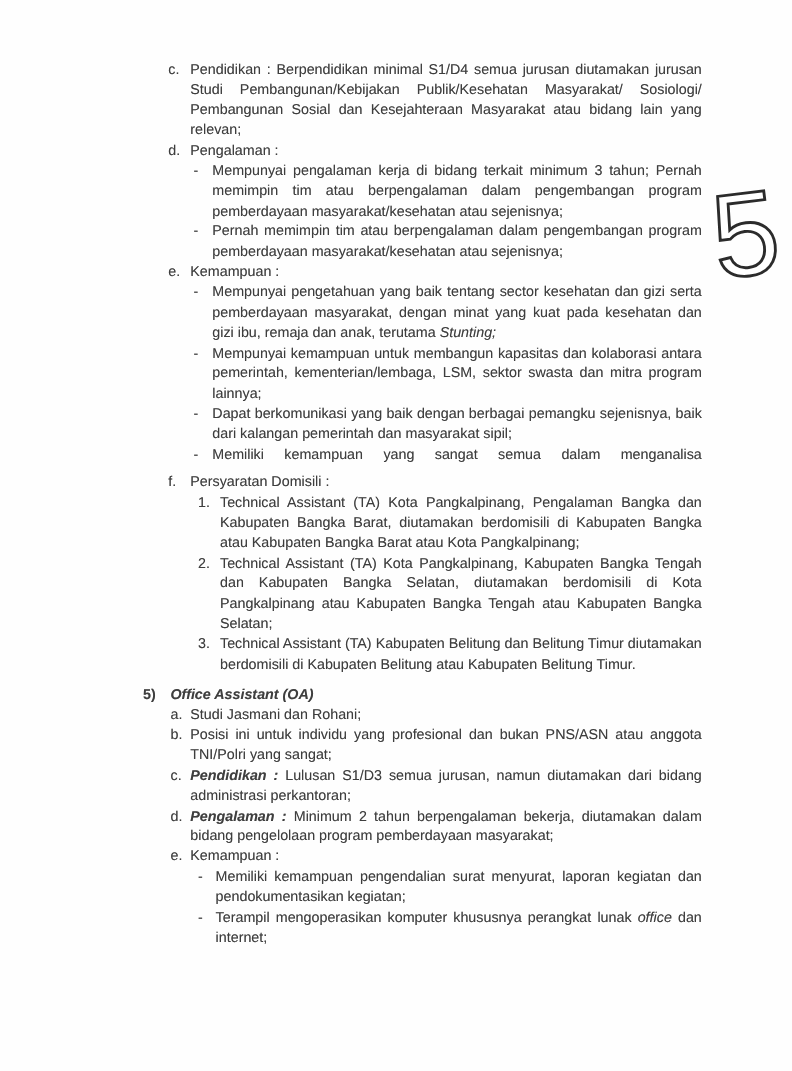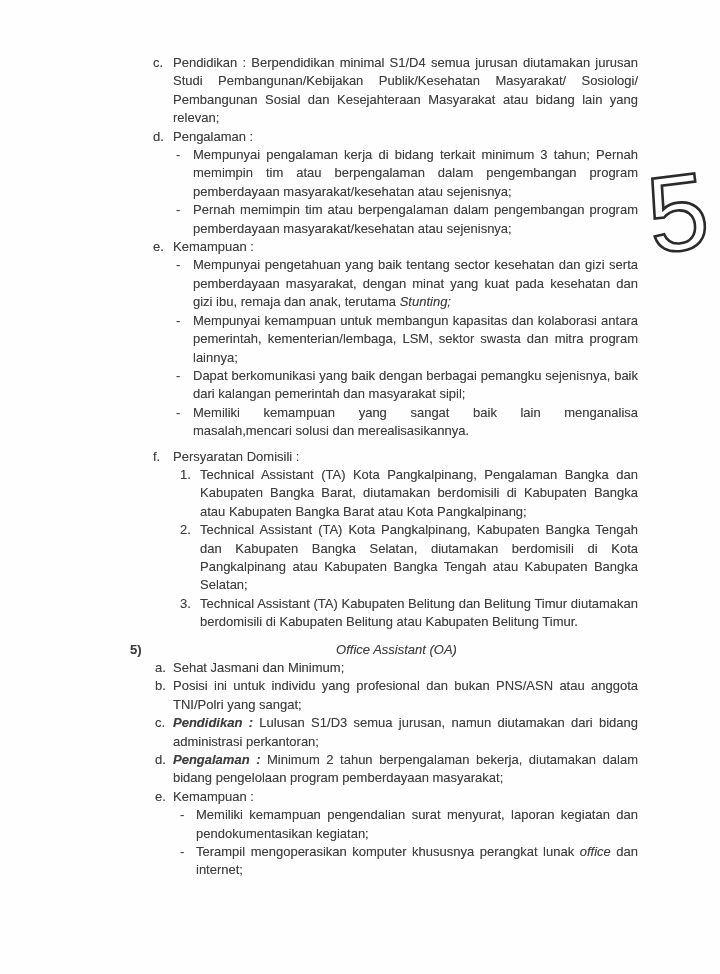--- a/index.html
+++ b/index.html
@@ -25,21 +25,21 @@
   
   .li-letter{margin-left:23px;}
   .li-letter .marker{width:20px;}
   .li-dash{margin-left:46px;}
   .li-dash .marker{width:17px;}
   .li-num{margin-left:50px;}
   .li-num .marker{width:20px;}
   
   .item5-head{margin-top:9px;}
   .item5-head .marker{width:25px;font-weight:bold;}
-  .item5-title{font-weight:normal;font-style:italic;flex:1;text-align:center;}
+  .item5-title{font-weight:bold;font-style:italic;flex:1;}
   .oa-letter{margin-left:25px;}
   .oa-letter .marker{width:18px;}
   .oa-dash{margin-left:50px;}
   .oa-dash .marker{width:16px;}
   .gap-f{margin-top:7px;}
   b.lbl{font-weight:bold;font-style:italic;}
   i.it{font-style:italic;}
   .jline{display:block;text-align:justify;text-align-last:justify;}
   .jline-last{display:block;text-align:left;}
   
@@ -91,22 +91,21 @@
       <span class="marker">-</span>
       <p class="para">Mempunyai kemampuan untuk membangun kapasitas dan kolaborasi antara pemerintah, kementerian/lembaga, LSM, sektor swasta dan mitra program lainnya;</p>
     </div>
     <div class="row li-dash">
       <span class="marker">-</span>
       <p class="para">Dapat berkomunikasi yang baik dengan berbagai pemangku sejenisnya, baik dari kalangan pemerintah dan masyarakat sipil;</p>
     </div>
     <div class="row li-dash">
       <span class="marker">-</span>
       <p class="para">
-          <span class="jline">Memiliki kemampuan yang sangat baik lain menganalisa</span>
-          <span class="jline-last">masalah,mencari solusi dan merealisasikannya.</span>
+          <span class="jline">Memiliki kemampuan yang sangat semua dalam menganalisa</span>
         </p>
     </div>
 
     <div class="row li-letter gap-f">
       <span class="marker">f.</span>
       <p class="para noj">Persyaratan Domisili :</p>
     </div>
     <div class="row li-num">
       <span class="marker">1.</span>
       <p class="para">Technical Assistant (TA) Kota Pangkalpinang, Pengalaman Bangka dan Kabupaten Bangka Barat, diutamakan berdomisili di Kabupaten Bangka atau Kabupaten Bangka Barat atau Kota Pangkalpinang;</p>
@@ -120,21 +119,21 @@
       <p class="para">Technical Assistant (TA) Kabupaten Belitung dan Belitung Timur diutamakan berdomisili di Kabupaten Belitung atau Kabupaten Belitung Timur.</p>
     </div>
 
     <div class="row item5-head">
       <span class="marker">5)</span>
       <span class="item5-title">Office Assistant (OA)</span>
     </div>
 
     <div class="row oa-letter">
       <span class="marker">a.</span>
-      <p class="para noj">Sehat Jasmani dan Minimum;</p>
+      <p class="para noj">Studi Jasmani dan Rohani;</p>
     </div>
     <div class="row oa-letter">
       <span class="marker">b.</span>
       <p class="para">Posisi ini untuk individu yang profesional dan bukan PNS/ASN atau anggota TNI/Polri yang sangat;</p>
     </div>
     <div class="row oa-letter">
       <span class="marker">c.</span>
       <p class="para"><b class="lbl">Pendidikan :</b><span> Lulusan S1/D3 semua jurusan, namun diutamakan dari bidang administrasi perkantoran;</span></p>
     </div>
     <div class="row oa-letter">

